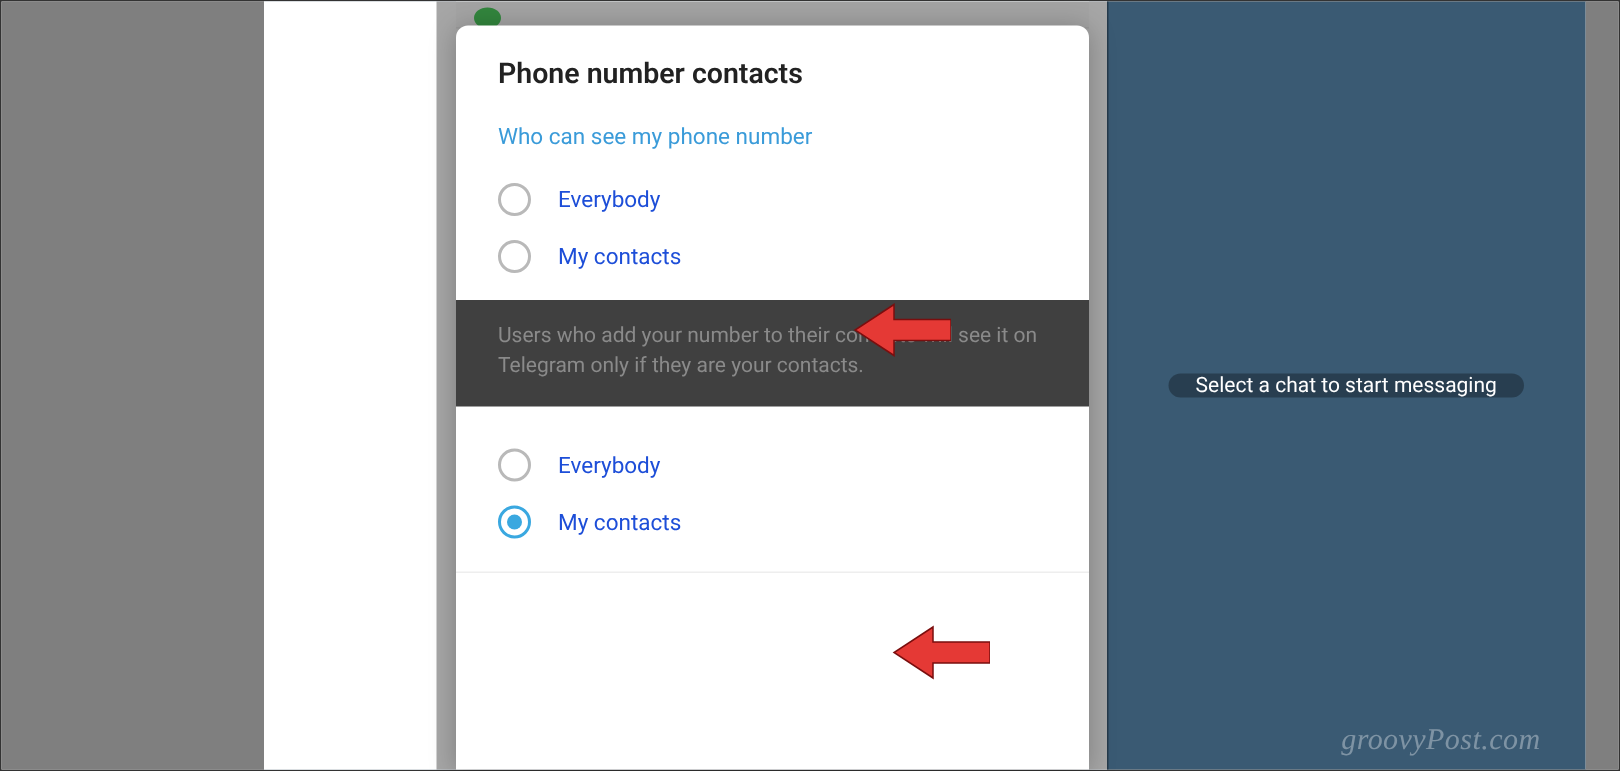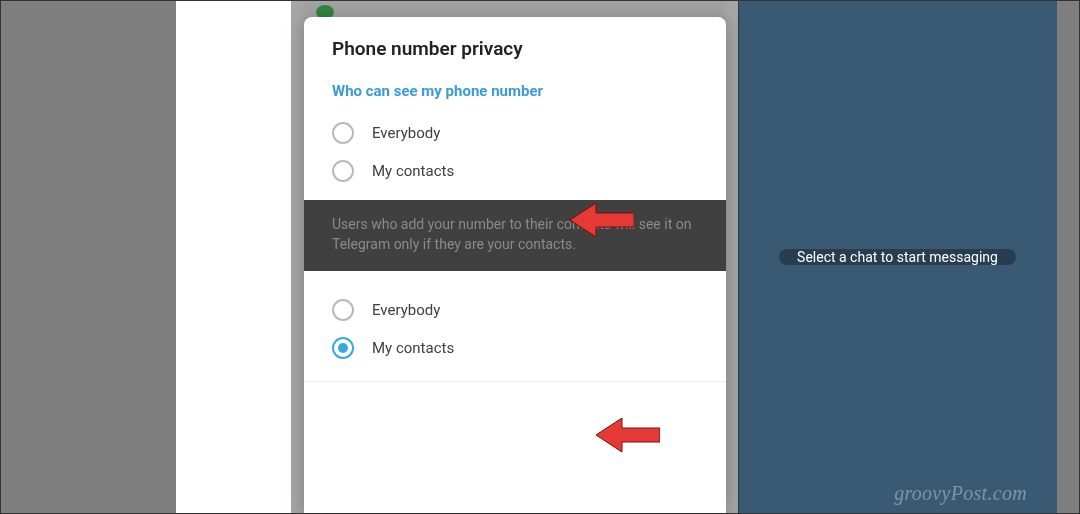--- a/index.html
+++ b/index.html
@@ -14,26 +14,26 @@
   .watermark { position: absolute; right: 30px; bottom: 8px; color: rgba(255,255,255,0.35); font-family: Georgia, 'Times New Roman', serif; font-style: italic; font-size: 20px; letter-spacing: .3px; text-align: right; }
 
   .chat-list-bg { position: absolute; inset: 0; background: #fff; }
   .chat-list-top { position: absolute; left: 128px; top: 0; width: 422px; height: 18px; background: #fafafa; border-bottom: 1px solid #eee; }
   .online-dot { position: absolute; left: 140px; top: 4px; width: 18px; height: 14px; border-radius: 50%; background: #4dcd5e; }
 
   .overlay { position: absolute; left: 115px; top: 0; bottom: 0; width: 448px; background: rgba(0,0,0,0.35); }
   .modal { position: absolute; left: 128px; top: 16px; width: 422px; bottom: 0; background: #fff; border-radius: 8px 8px 0 0; box-shadow: 0 2px 18px rgba(0,0,0,0.25); overflow: hidden; }
 
   .modal .title { font-size: 19px; font-weight: 600; color: #222; padding: 20px 24px 18px 28px; }
-  .section-header { color: #3a9bd9; font-size: 15px; font-weight: 700; padding: 4px 24px 14px 28px; }
+  .section-header { color: #3a9bd9; font-size: 15px; font-weight: 400; padding: 4px 24px 14px 28px; }
   .option { display: flex; align-items: center; padding: 8px 24px 8px 28px; cursor: pointer; }
   .radio { width: 22px; height: 22px; border-radius: 50%; border: 2px solid #b9b9b9; margin-right: 18px; flex-shrink: 0; position: relative; }
   .radio.selected { border-color: #3aa8e0; }
   .radio.selected::after { content: ""; position: absolute; left: 4px; top: 4px; width: 10px; height: 10px; border-radius: 50%; background: #3aa8e0; }
-  .option-label { color: #404040; font-size: 15px; }
+  .option-label { color: #1d4ed8; font-size: 15px; }
   .hint-box { background: #404040; color: #8a8a8a; font-size: 14px; line-height: 1.45; padding: 14px 24px 16px 28px; margin-top: 10px; }
   .section2 { padding-top: 20px; }
   .divider { height: 1px; background: #eee; margin-top: 14px; }
   .add-ex { color: #3a9bd9; font-size: 15px; font-weight: 600; padding: 18px 24px 8px 28px; }
 
   .arrow { position: absolute; pointer-events: none; }
   .arrow svg { display: block; }
 </style>
 </head>
 <body>
@@ -45,21 +45,21 @@
   <div class="app">
 
     <div class="chat-list">
       <div class="chat-list-bg"></div>
       <div class="chat-list-top"></div>
       <div class="online-dot"></div>
 
       <div class="overlay"></div>
 
       <div class="modal">
-        <div class="title">Phone number privacy</div>
+        <div class="title">Phone number contacts</div>
 
         <div class="section-header">Who can see my phone number</div>
 
         <div class="option">
           <span class="radio"></span>
           <span class="option-label">Everybody</span>
         </div>
         <div class="option">
           <span class="radio"></span>
           <span class="option-label">My contacts</span>

